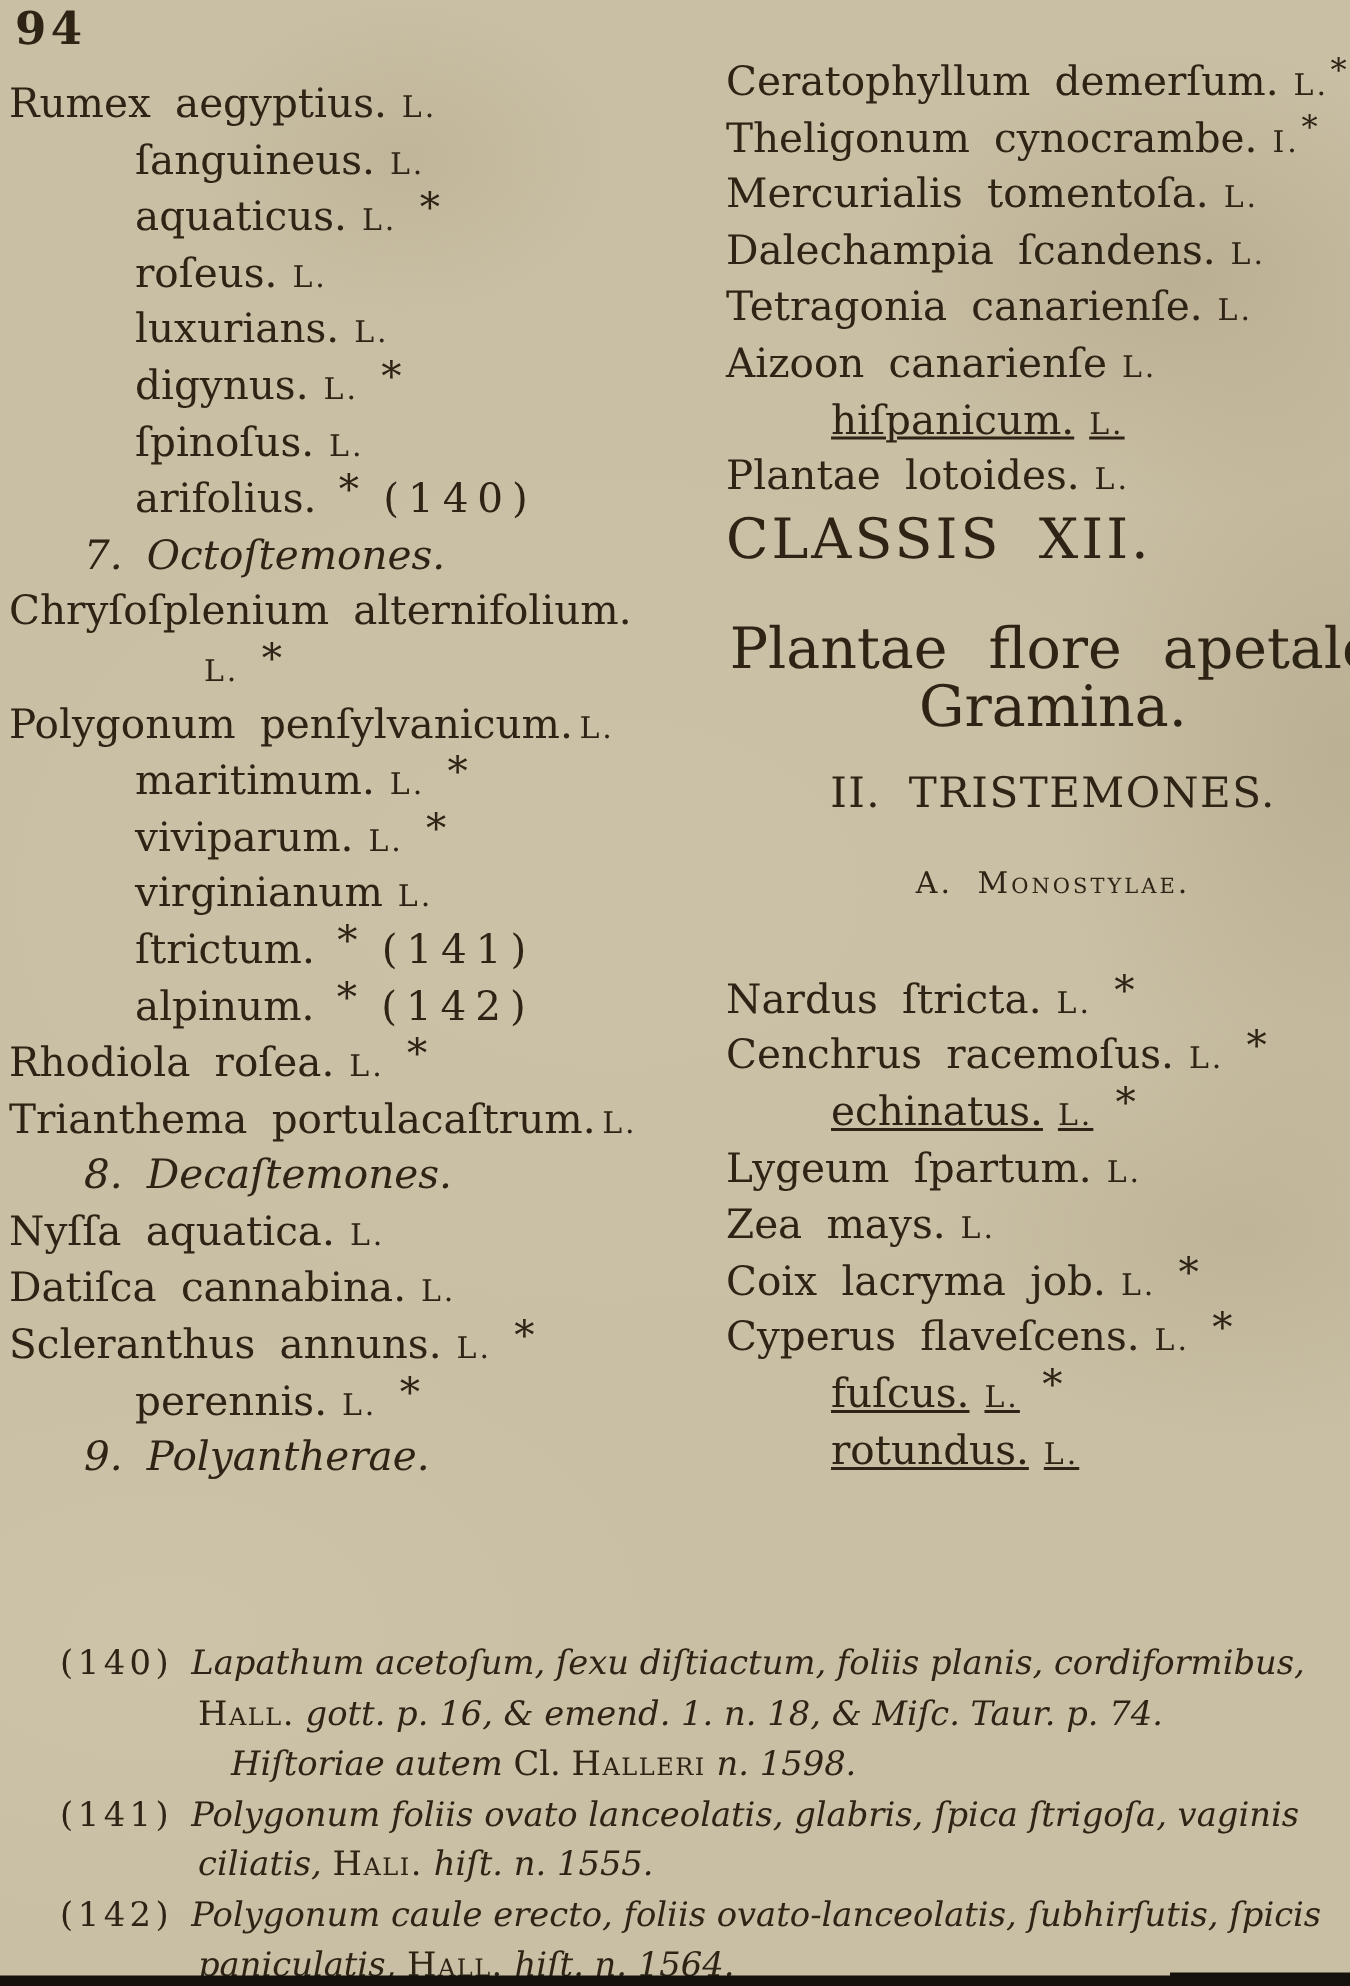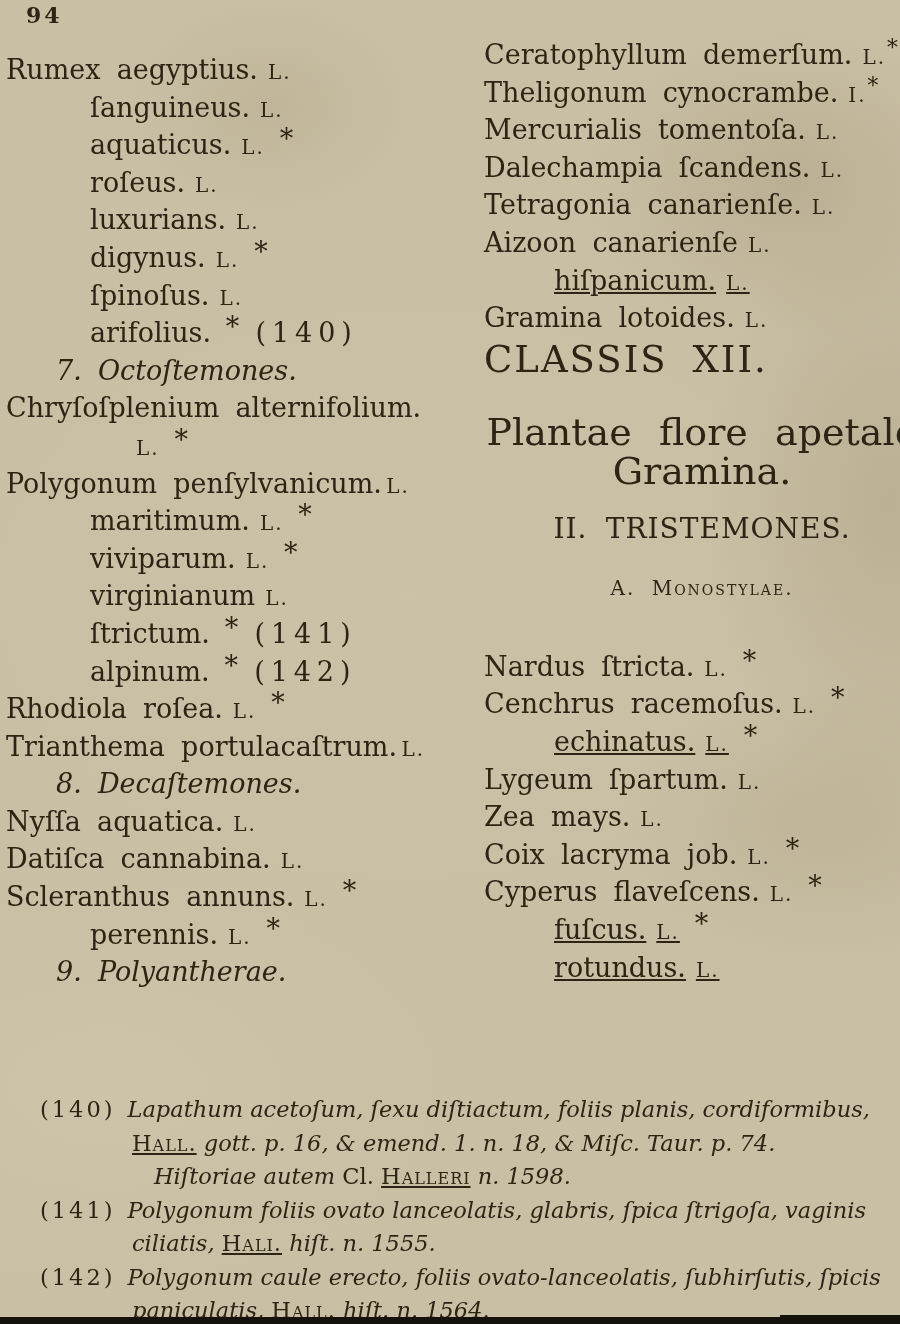--- a/index.html
+++ b/index.html
@@ -10,23 +10,22 @@
       radial-gradient(ellipse 300px 220px at 88% 14%, rgba(148,133,103,0.28), transparent 70%),
       radial-gradient(ellipse 260px 420px at 99% 38%, rgba(145,130,100,0.25), transparent 72%),
       radial-gradient(ellipse 300px 200px at 92% 62%, rgba(150,136,106,0.20), transparent 70%),
       radial-gradient(ellipse 500px 300px at 12% 82%, rgba(214,205,180,0.30), transparent 72%),
       radial-gradient(ellipse 650px 450px at 45% 45%, rgba(208,199,174,0.28), transparent 78%),
       radial-gradient(ellipse 200px 150px at 30% 8%, rgba(152,138,108,0.18), transparent 70%);
     font-family:"DejaVu Serif","Liberation Serif",serif;
     color:#2d2415;
   }
   .page-number{
-    position:absolute;left:10px;top:2px;font-size:22px;font-weight:bold;
+    position:absolute;left:10px;top:2px;font-size:30px;font-weight:bold;
     letter-spacing:3px;
-    margin-left:16px;
   }
   .col{position:absolute;white-space:nowrap;}
   .col-left{left:6px;top:51px;width:452px;}
   .col-right{left:484px;top:36px;width:436px;}
   .entry{height:37.6px;line-height:37.6px;font-size:27px;word-spacing:0.28em;white-space:nowrap;}
   .ind1{padding-left:84px;}
   .ind2{padding-left:120px;}
   .right .ind1{padding-left:70px;text-decoration:underline;}
   .section{font-style:italic;padding-left:50px;}
   .name{}
@@ -45,21 +44,21 @@
   .entries-bottom{margin-top:44px;}
   .footnotes{
     position:absolute;left:40px;top:1093px;width:856px;
     font-size:22.5px;line-height:33.5px;
   }
   .fn-line{white-space:nowrap;}
   .fn-pad1{padding-left:92px;}
   .fn-pad2{padding-left:114px;}
   .fn-num{font-style:normal;letter-spacing:3px;margin-right:12px;}
   .seg-it{font-style:italic;}
-  .seg-sc{font-variant:small-caps;font-style:normal;letter-spacing:1px;text-decoration:underline;}
+  .seg-sc{font-variant:small-caps;font-style:normal;letter-spacing:1px;}
   .seg-rm{font-style:normal;}
   .scan-bar{position:absolute;left:0;bottom:0;width:100%;height:7px;background:#15120d;}
   .scan-bar-notch{position:absolute;right:0;bottom:0;width:120px;height:9px;background:#15120d;}
 </style>
 </head>
 <body>
 
 <div class="page-number">94</div>
 
 <div class="col col-left" id="left-col">
@@ -92,21 +91,21 @@
 
 <div class="col col-right right">
   <div id="right-top">
       <div class="entry ind0 tight"><span class="name">Ceratophyllum demerſum.</span><span class="auth">L.</span><span class="star">*</span></div>
       <div class="entry ind0 tight"><span class="name">Theligonum cynocrambe.</span><span class="auth">I.</span><span class="star">*</span></div>
       <div class="entry ind0"><span class="name">Mercurialis tomentoſa.</span><span class="auth">L.</span></div>
       <div class="entry ind0"><span class="name">Dalechampia ſcandens.</span><span class="auth">L.</span></div>
       <div class="entry ind0"><span class="name">Tetragonia canarienſe.</span><span class="auth">L.</span></div>
       <div class="entry ind0"><span class="name">Aizoon canarienſe</span><span class="auth">L.</span></div>
       <div class="entry ind1"><span class="name">hiſpanicum.</span><span class="auth">L.</span></div>
-      <div class="entry ind0"><span class="name">Gramina lotoides.</span><span class="auth">L.</span></div>
+      <div class="entry ind0"><span class="name">Plantae lotoides.</span><span class="auth">L.</span></div>
     </div>
   <div class="classis-heading">CLASSIS XII.</div>
   <div class="subtitle subtitle-first">Plantae flore apetalo</div>
   <div class="subtitle">Gramina.</div>
   <div class="tristemones-heading">II. TRISTEMONES.</div>
   <div class="monostylae-heading">A. Monostylae.</div>
   <div id="right-bottom" class="entries-bottom">
       <div class="entry ind0"><span class="name">Nardus ſtricta.</span><span class="auth">L.</span><span class="star">*</span></div>
       <div class="entry ind0"><span class="name">Cenchrus racemoſus.</span><span class="auth">L.</span><span class="star">*</span></div>
       <div class="entry ind1"><span class="name">echinatus.</span><span class="auth">L.</span><span class="star">*</span></div>

